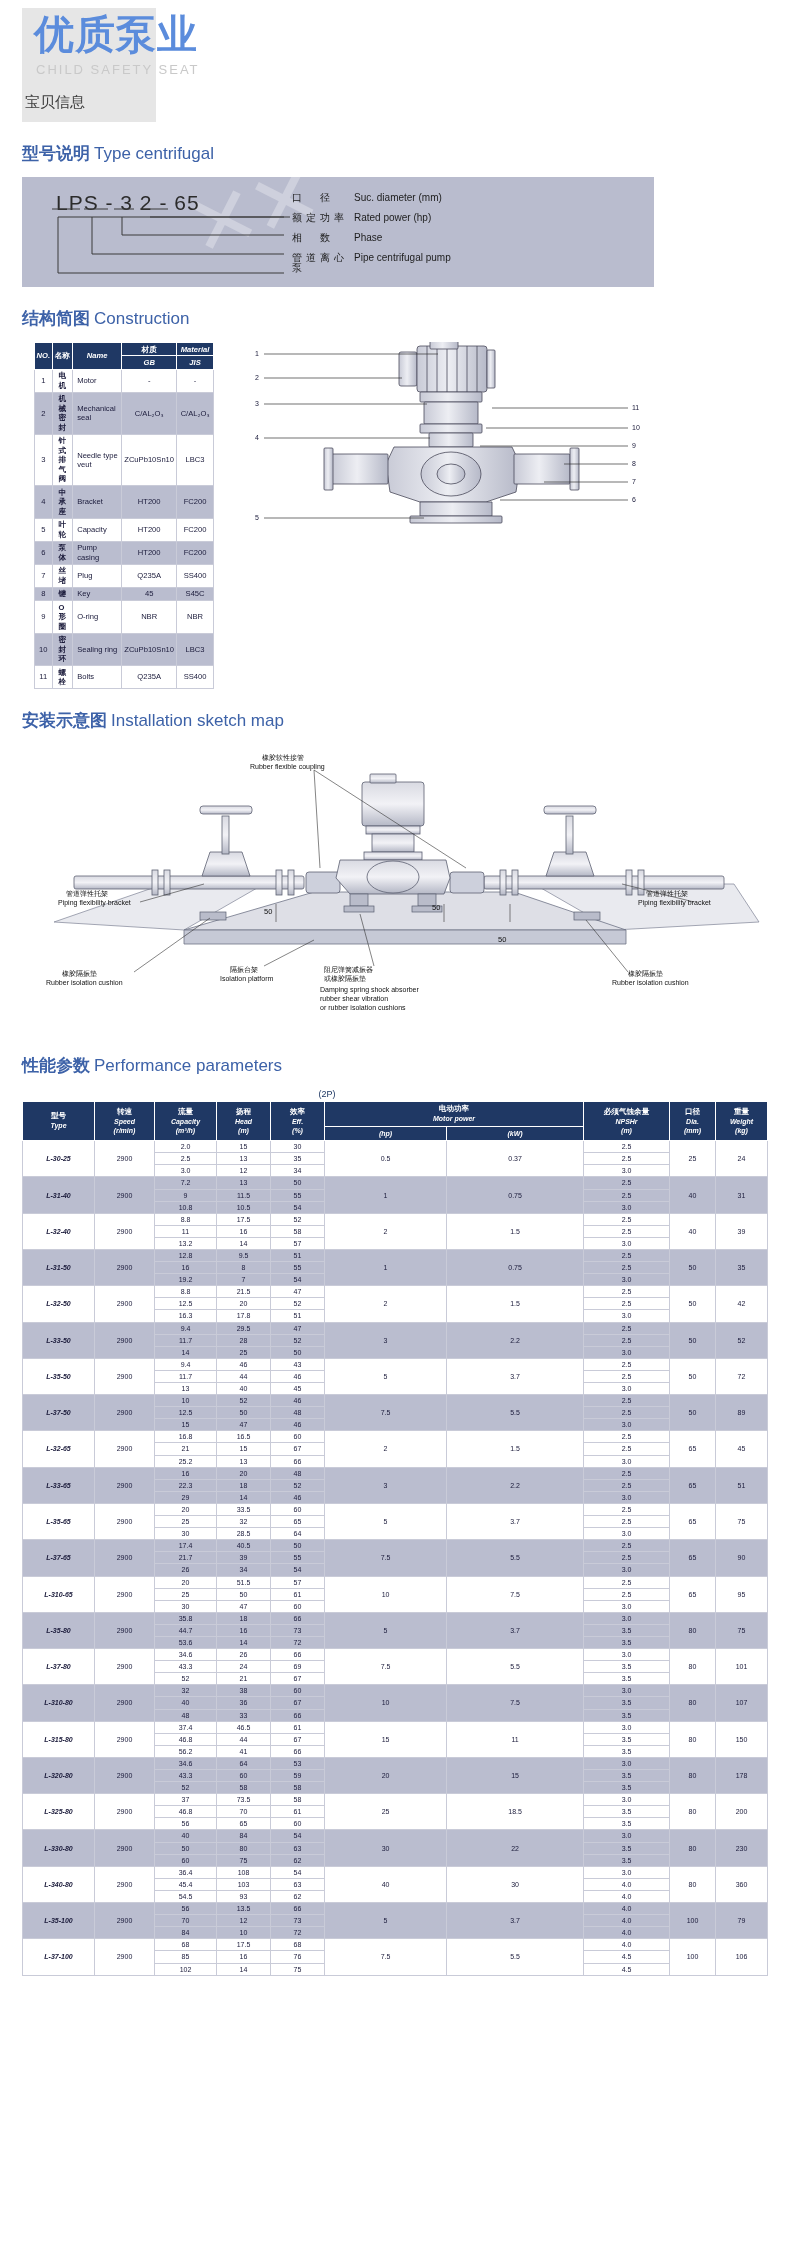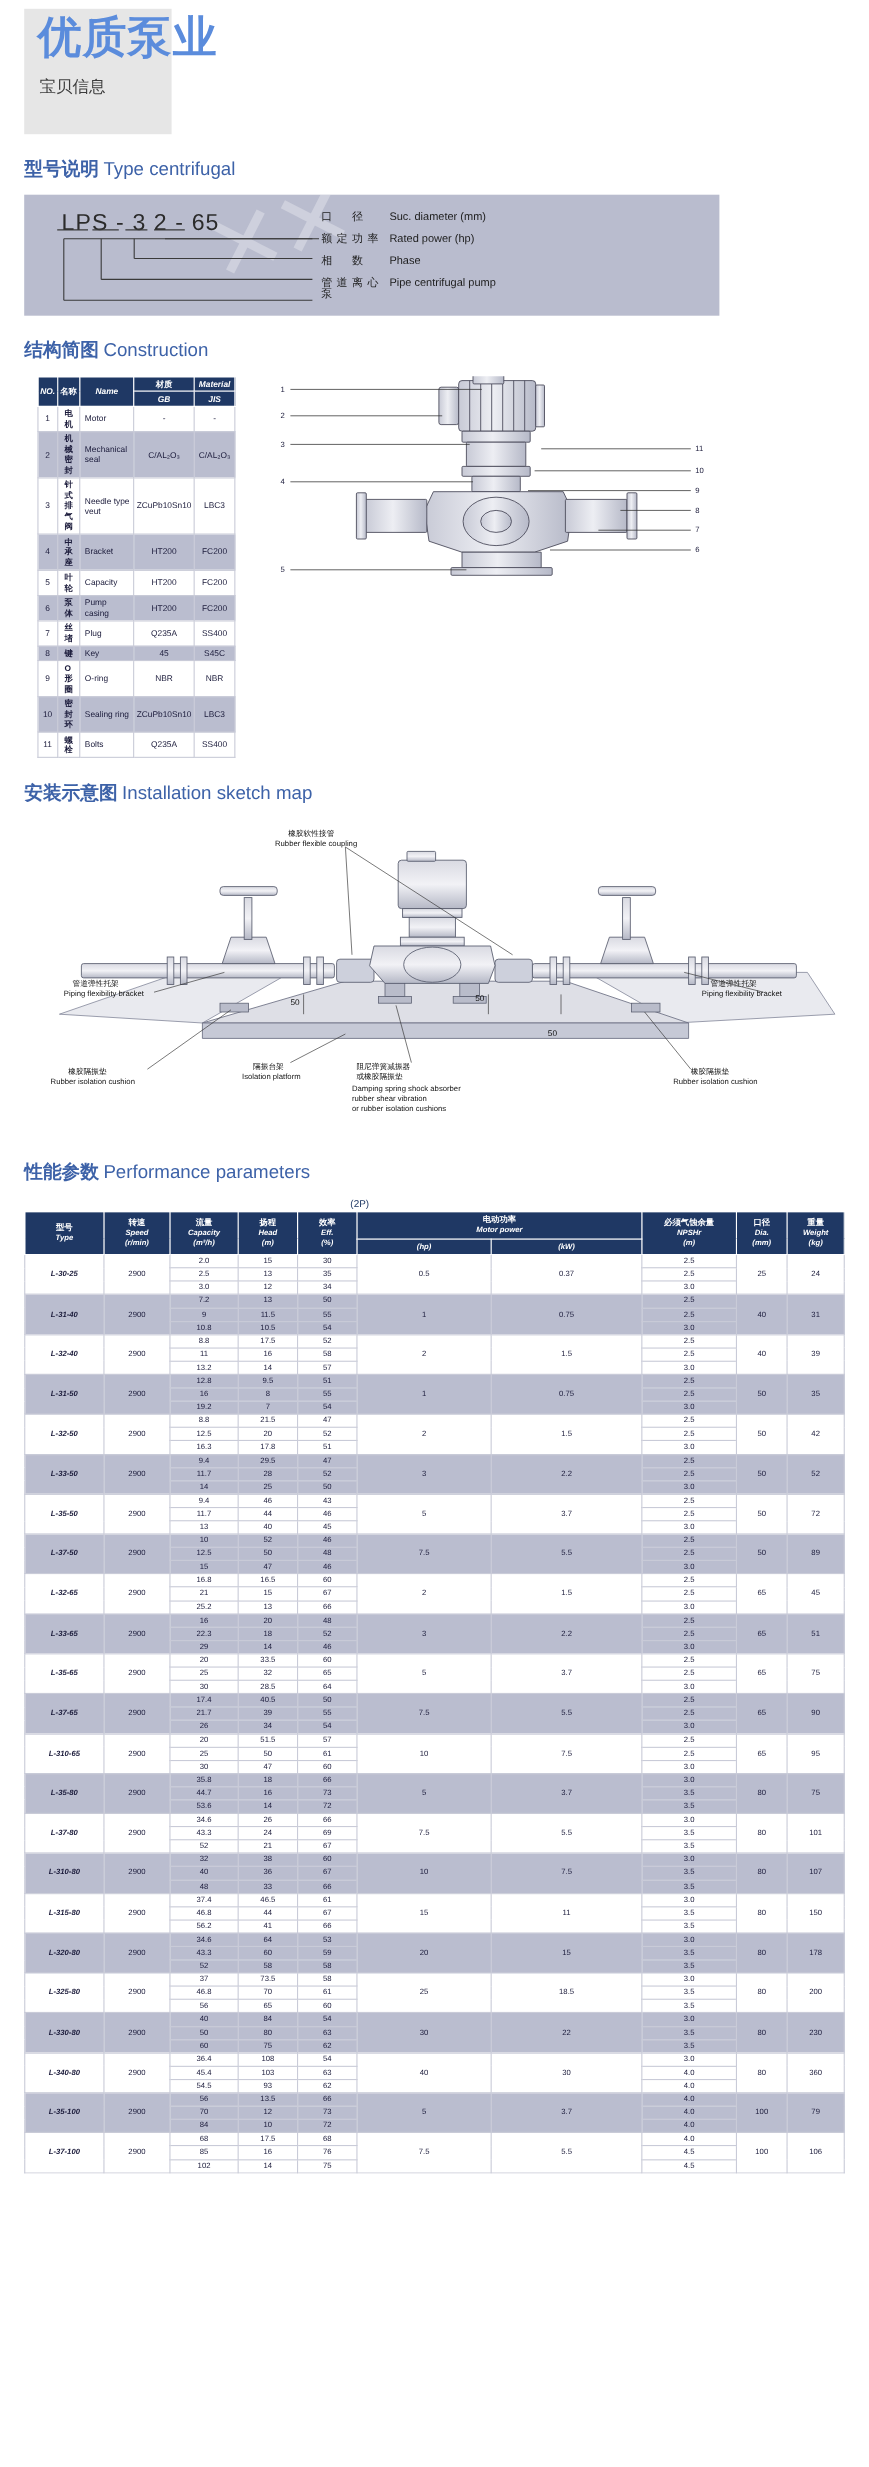--- a/index.html
+++ b/index.html
@@ -39,21 +39,21 @@
     font-size: 13px;
     color:#c9c9c9;
     letter-spacing: 2px;
     padding-left: 14px;
     padding-top: 8px;
   }
   .brand-sub {
     position:relative;
     font-size: 15px;
     color:#3c3c3c;
-    padding-left: 14px;
+    padding-left: 3px;
     padding-top: 16px;
   }
 
   
   .sec-title {
     margin: 20px 0 12px 22px;
     font-size: 17px;
     color:#3d62a8;
     font-weight: 700;
   }
@@ -171,20 +171,21 @@
   .pt-sub { border:1px solid #ffffff; }
 </style>
 </head>
 <body>
 
 <div class="page">
 
   <div class="brand-block">
     <div class="brand-bg"></div>
     <div class="brand-cn">优质泵业</div>
+    <div class="brand-en">CHILD SAFETY SEAT</div>
     <div class="brand-sub">宝贝信息</div>
   </div>
 
   <div class="sec-title">
     <span>型号说明</span><span class="en">Type centrifugal</span>
   </div>
 
   <div class="type-panel">
     <div class="wm">✕✕</div>
     <div class="code-row">LPS - 3   2 - 65</div>

